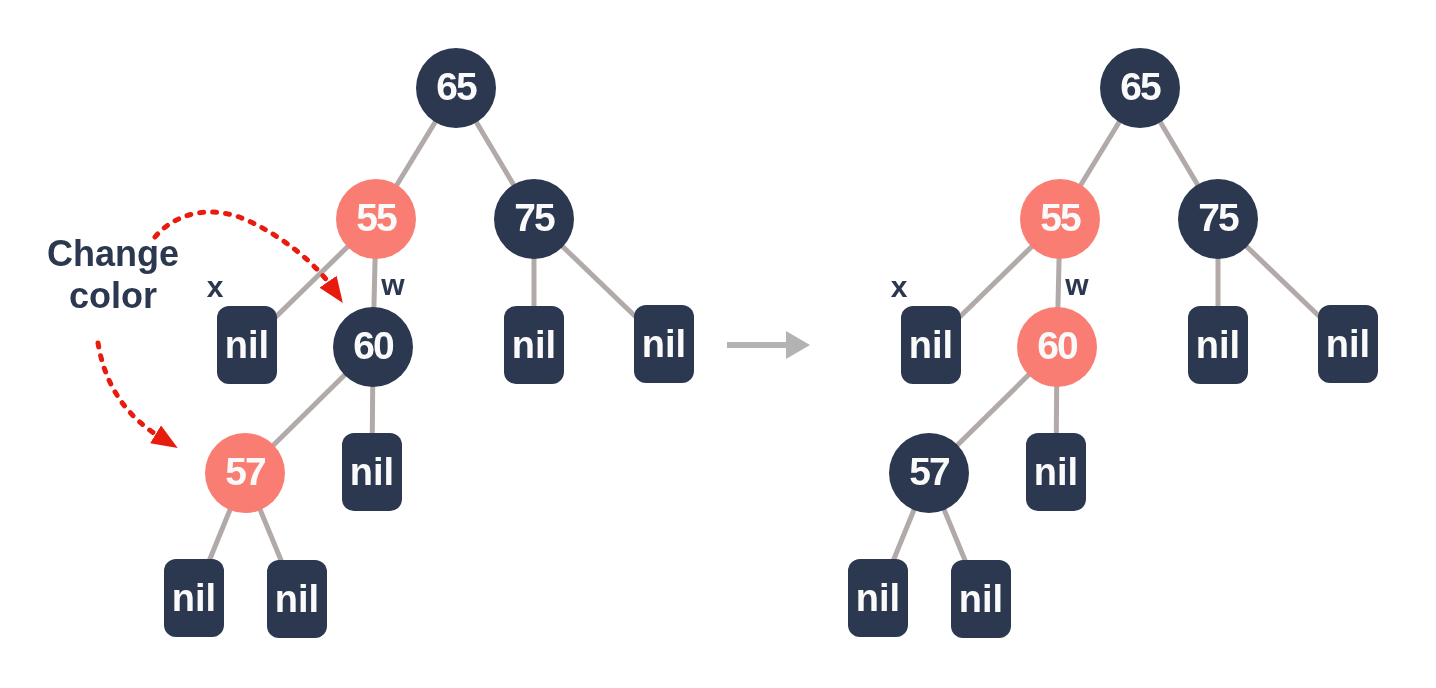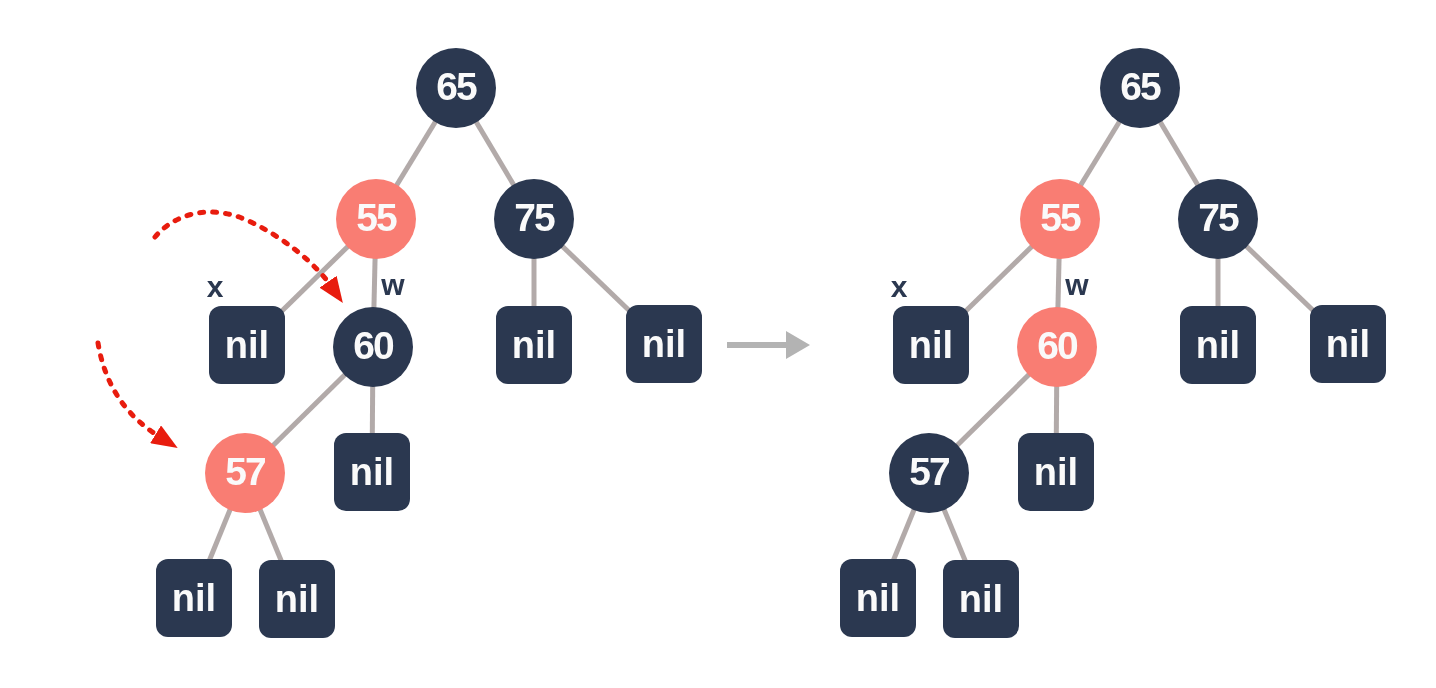--- a/index.html
+++ b/index.html
@@ -24,21 +24,21 @@
     user-select: none;
   }
   .node.circle {
     width: 80px; height: 80px;
     border-radius: 50%;
     font-size: 39px;
     letter-spacing: -2px;
     padding-bottom: 3px;
   }
   .node.square {
-    width: 76px; height: 78px;
+    width: 60px; height: 78px;
     border-radius: 12px;
     font-size: 38px;
   }
   .node.navy { background: var(--navy, #2b3850); }
   .node.salmon { background: var(--salmon, #f97d73); }
   .ptr-label {
     position: absolute;
     transform: translate(-50%, -50%);
     color: var(--navy, #2b3850);
     font-weight: bold;
@@ -93,20 +93,24 @@
     <g id="transition-group">
         <line x1="727" y1="345" x2="788" y2="345" stroke="#b3b3b3" stroke-width="6"></line>
         <polygon points="786,331 810,345 786,359" fill="#b3b3b3"></polygon>
       </g>
     <g id="red-arrow-group">
         <path d="M155,237 C175,213 212,203 251,222 C284,238 315,263 331,286" fill="none" stroke="#e81c0e" stroke-width="5" stroke-linecap="round" stroke-dasharray="4 9" marker-end="url(#arrowRed)"></path>
         <path d="M98,343 C104,379 121,413 160,437" fill="none" stroke="#e81c0e" stroke-width="5" stroke-linecap="round" stroke-dasharray="4 9" marker-end="url(#arrowRed)"></path>
       </g>
   </svg>
 
+  <div class="annotation">
+    <div>Change</div>
+    <div>color</div>
+  </div>
 
   <div id="nodes-layer">
       <div class="node circle navy" style="left: 456px; top: 88px;">65</div>
       <div class="node circle salmon" style="left: 376px; top: 219px;">55</div>
       <div class="node circle navy" style="left: 534px; top: 219px;">75</div>
       <div class="node square navy" style="left: 247px; top: 345px;">nil</div>
       <div class="node circle navy" style="left: 373px; top: 347px;">60</div>
       <div class="node square navy" style="left: 534px; top: 345px;">nil</div>
       <div class="node square navy" style="left: 664px; top: 344px;">nil</div>
       <div class="node circle salmon" style="left: 245px; top: 473px;">57</div>

